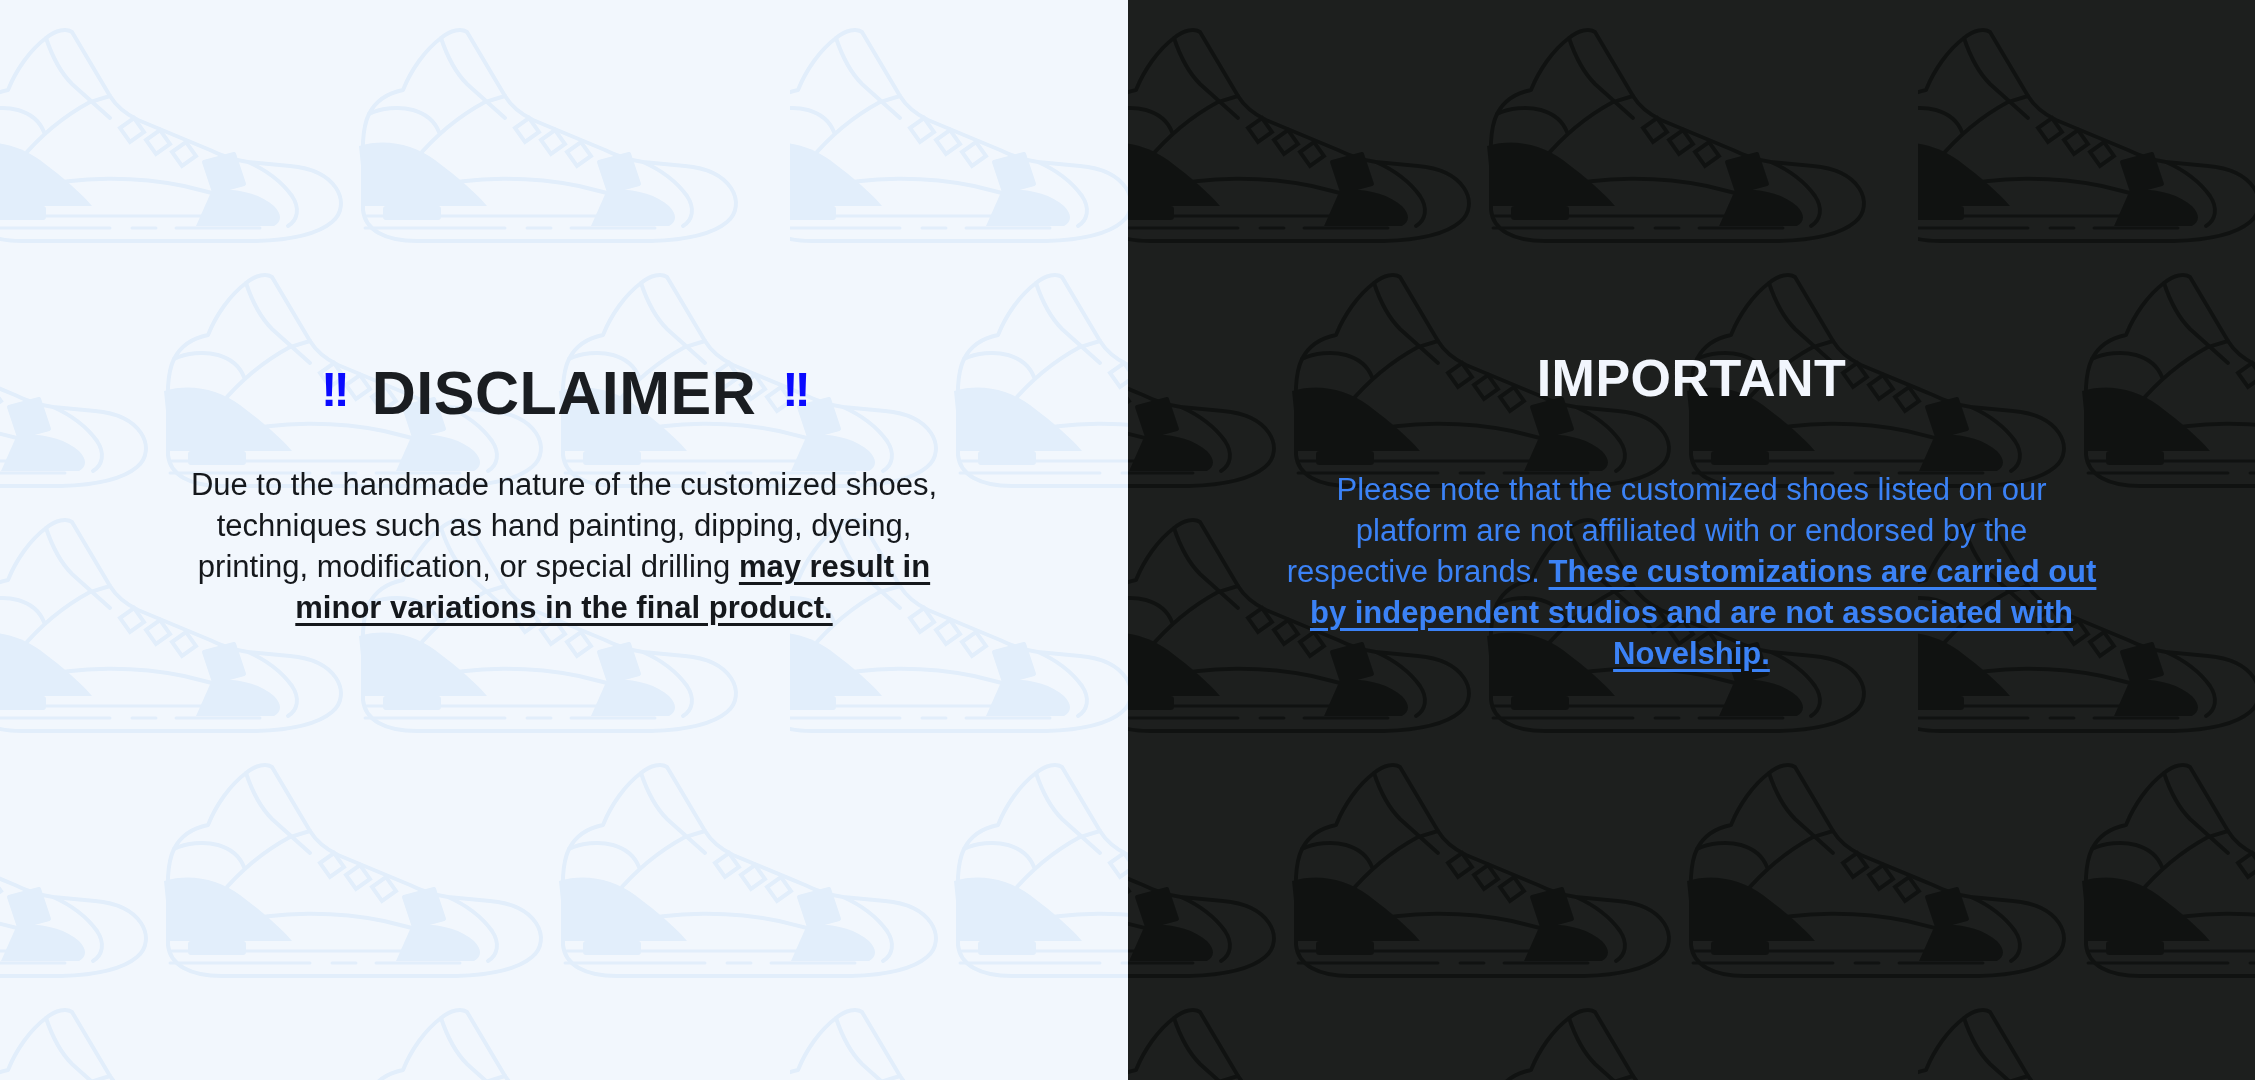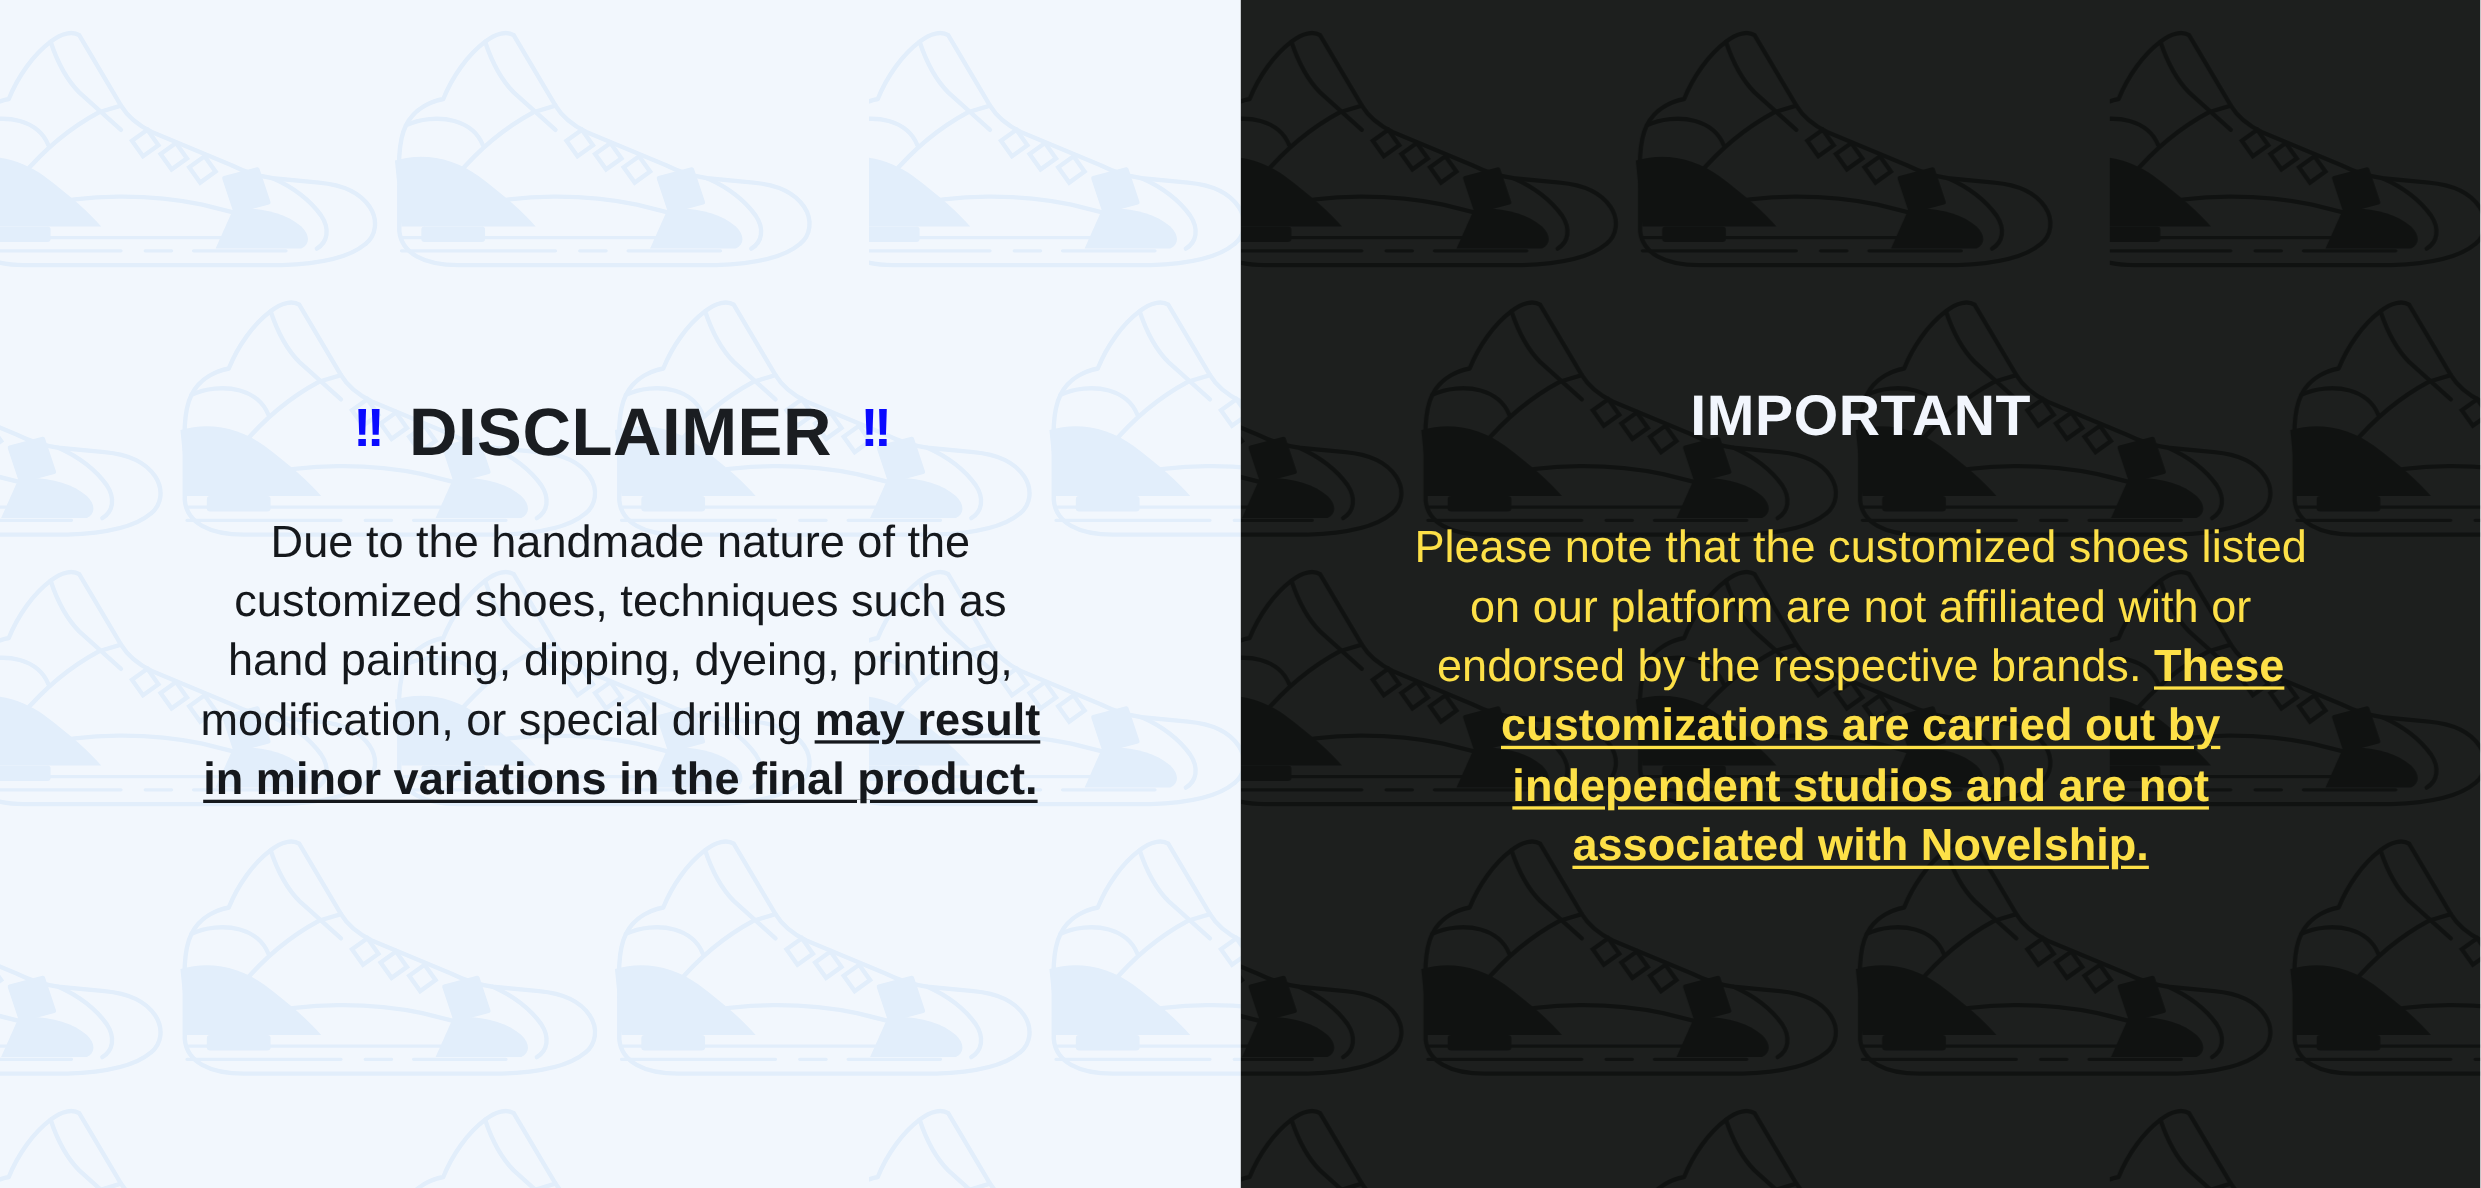--- a/index.html
+++ b/index.html
@@ -90,31 +90,31 @@
     letter-spacing: 0.5px;
     color: #f2f6fd;
     text-transform: uppercase;
   }
   .heading--dark .line { display: block; }
 
   
   .body-copy {
     margin: 0;
     text-align: center;
-    font-size: 41px;
+    font-size: 31px;
     line-height: 1.32;
     font-weight: 400;
   }
   .body-copy--light {
     color: #15181c;
     width: 800px;
     margin-top: 37px;
   }
   .body-copy--dark {
-    color: #fde047;
+    color: #3b82f6;
     width: 820px;
     margin-top: 32px;
   }
   .emph {
     font-weight: 700;
     text-decoration: underline;
     text-underline-offset: 5px;
     text-decoration-thickness: 2.5px;
   }
 </style>

